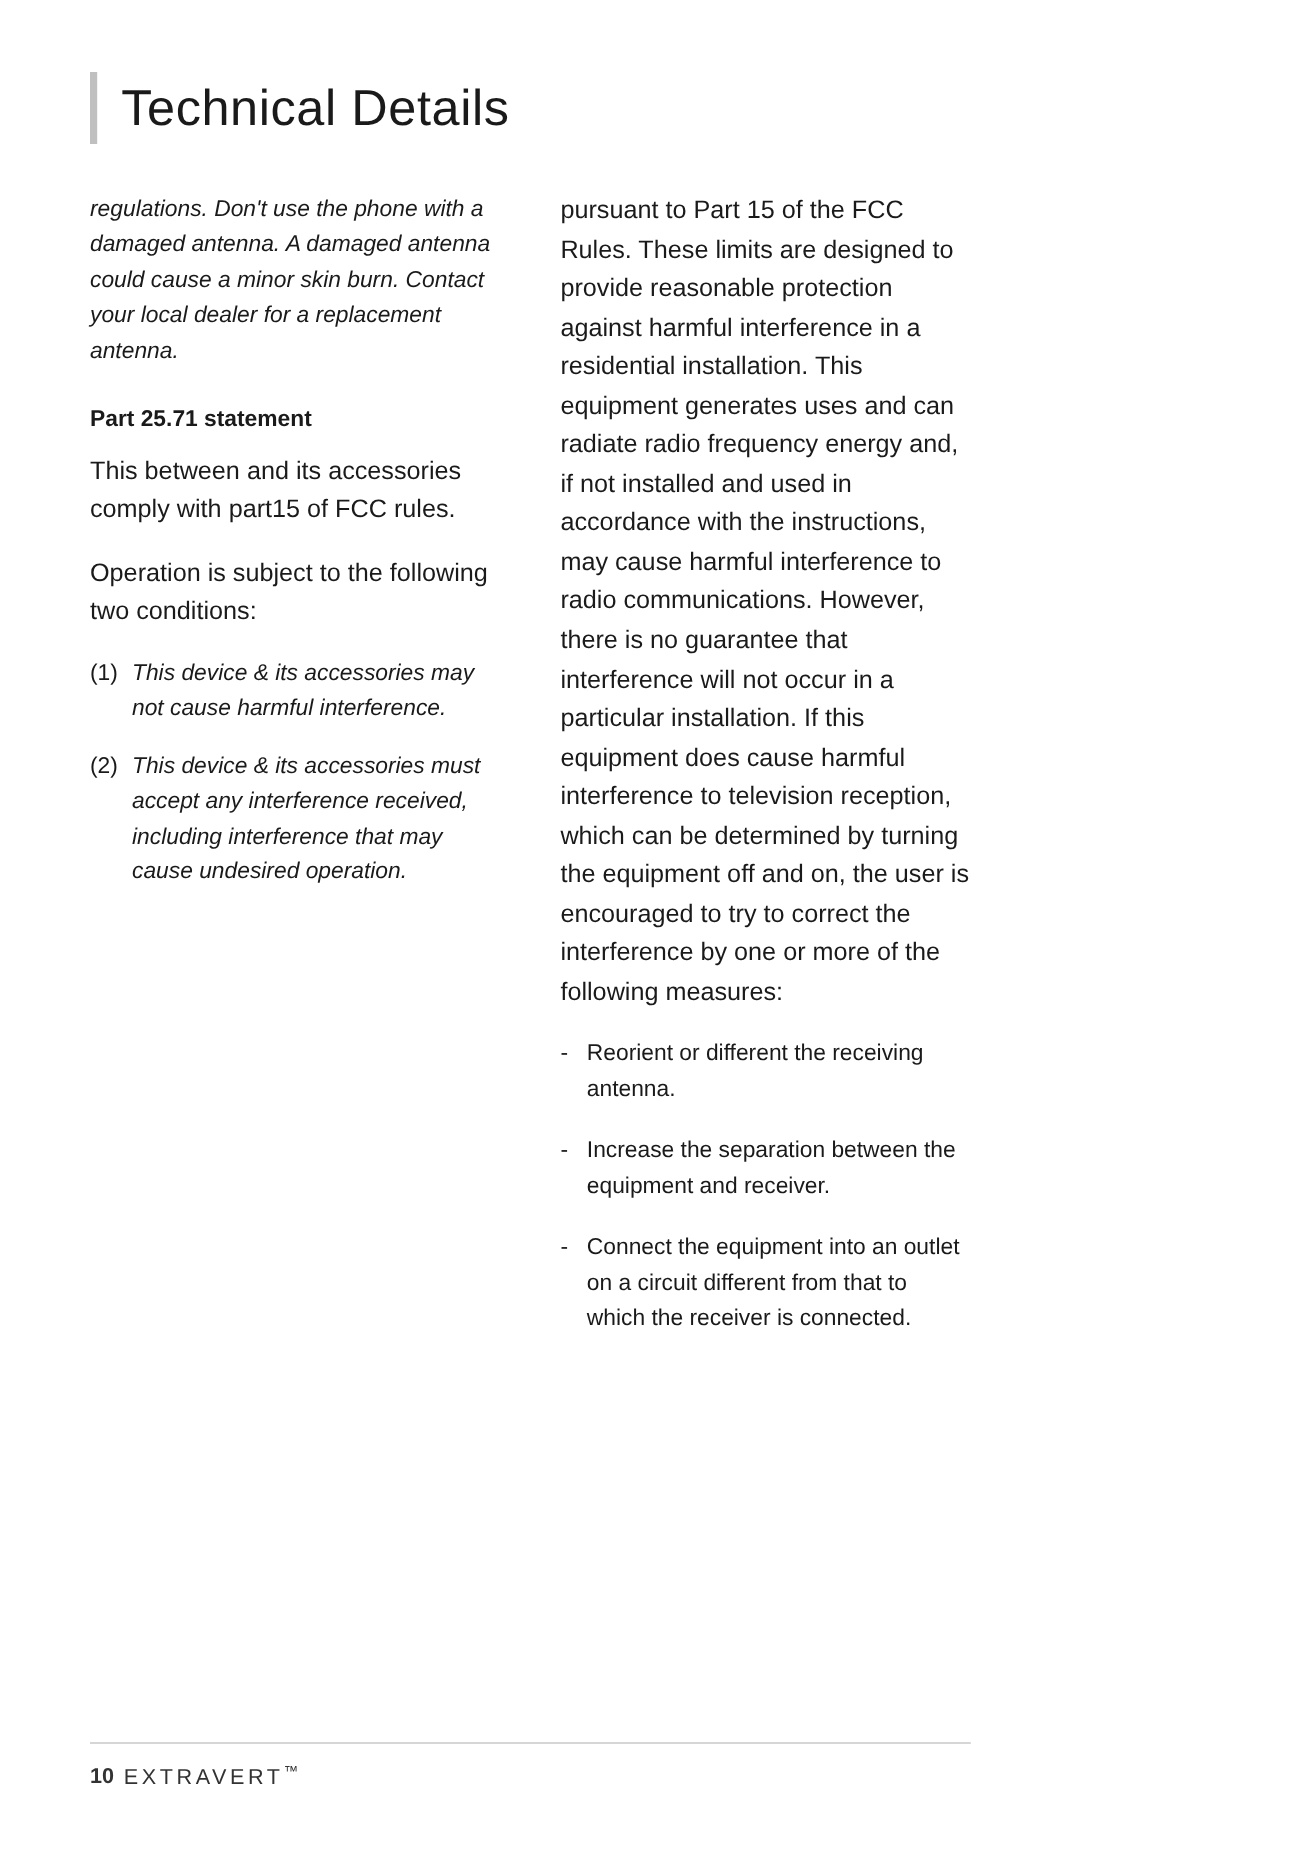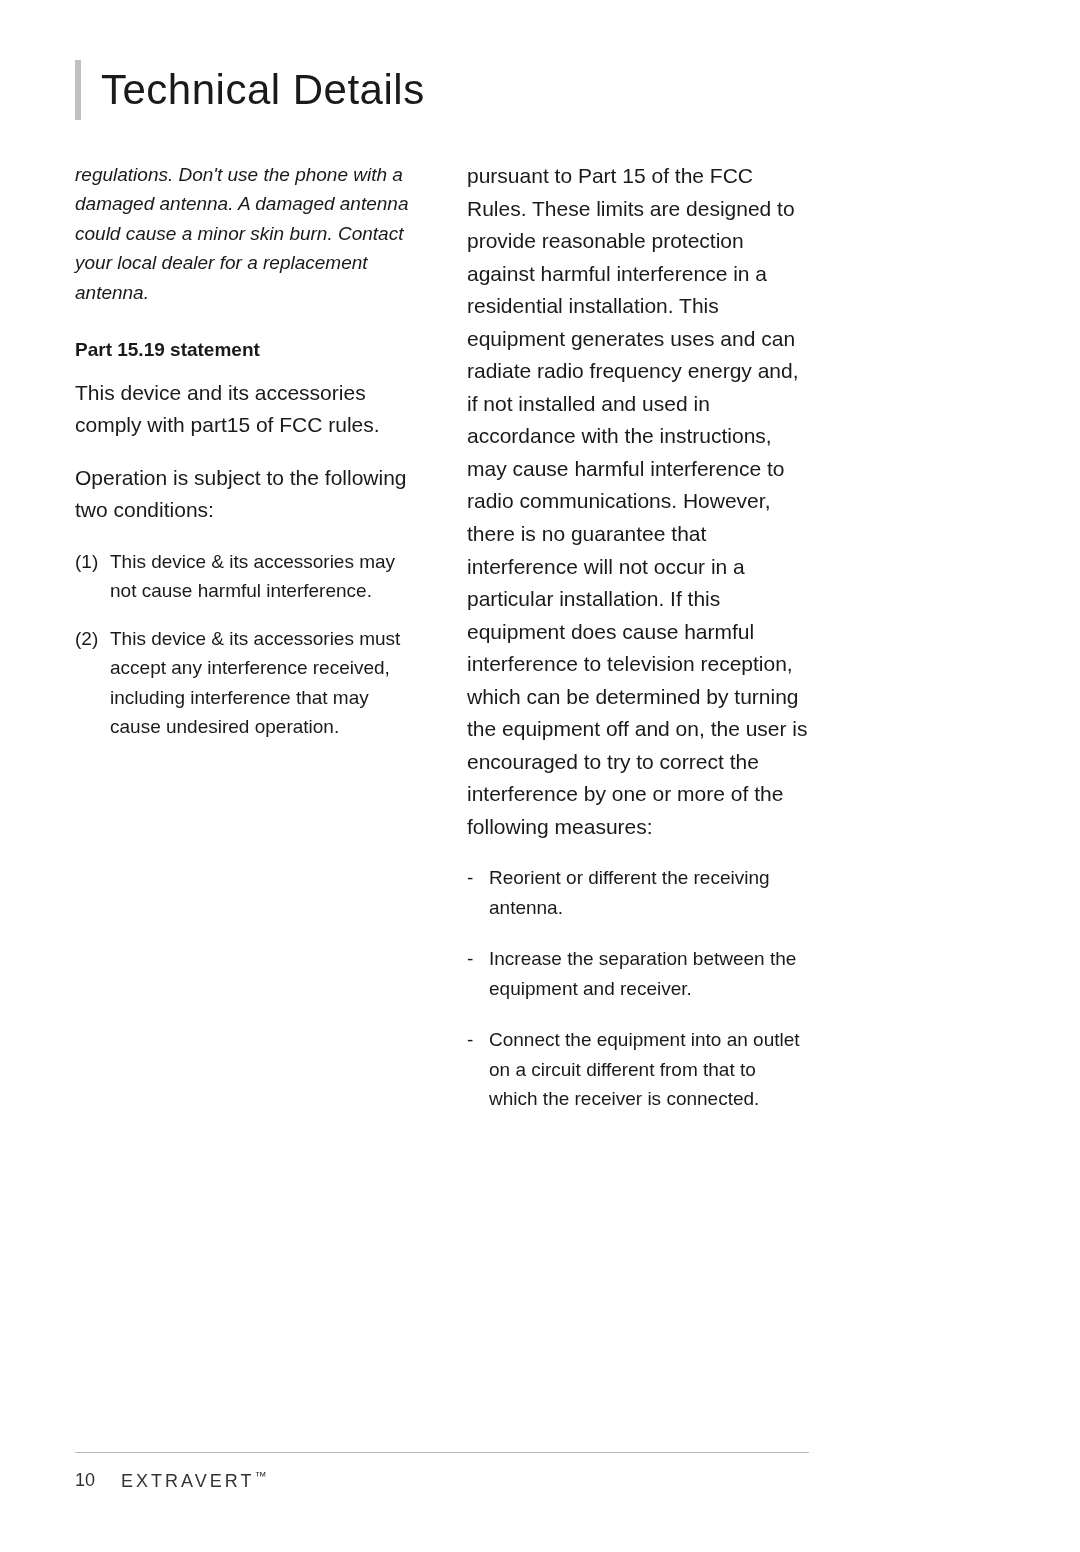--- a/index.html
+++ b/index.html
@@ -92,20 +92,21 @@
     }
 
     .list-item-number {
       min-width: 35px;
       font-size: 19px;
       line-height: 1.55;
     }
 
     .list-item-text {
       flex: 1;
+      font-style: italic;
     }
 
     .bullet-list {
       margin-top: 10px;
     }
 
     .bullet-item {
       display: flex;
       margin-bottom: 22px;
       font-size: 19px;
@@ -128,22 +129,22 @@
       right: 75px;
       border-top: 1px solid #bbbbbb;
       padding-top: 16px;
       display: flex;
       align-items: center;
     }
 
     .footer-page-number {
       font-size: 18px;
       color: #333;
-      margin-right: 26px;
-      font-weight: 400;
+      margin-right: 8px;
+      font-weight: 700;
     }
 
     .footer-brand {
       font-size: 18px;
       letter-spacing: 3px;
       text-transform: uppercase;
       color: #333;
       font-variant: small-caps;
     }
 
@@ -163,22 +164,22 @@
   </div>
 
   <div class="content-area">
 
     <div class="left-column">
 
       <p class="intro-text">regulations. Don't use the phone with a damaged antenna. A damaged antenna could cause a minor skin burn. Contact your local dealer for a replacement antenna.</p>
 
 
       <div>
-        <p class="section-heading">Part 15.19 statement</p>
-        <p class="section-body">This device and its accessories comply with part15 of FCC rules.</p>
+        <p class="section-heading">Part 25.71 statement</p>
+        <p class="section-body">This between and its accessories comply with part15 of FCC rules.</p>
         <p class="section-body">Operation is subject to the following two conditions:</p>
 
         <div>
           <div class="list-item">
             <span class="list-item-number">(1)</span>
             <span class="list-item-text">This device &amp; its accessories may not cause harmful interference.</span>
           </div>
           <div class="list-item">
             <span class="list-item-number">(2)</span>
             <span class="list-item-text">This device &amp; its accessories must accept any interference received, including interference that may cause undesired operation.</span>

